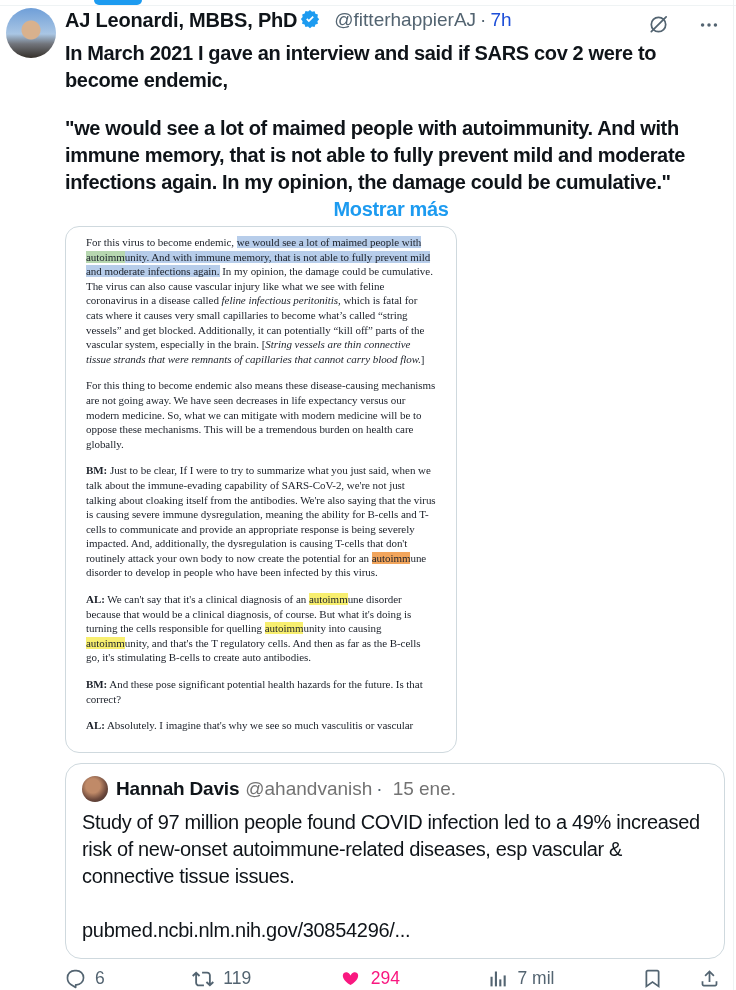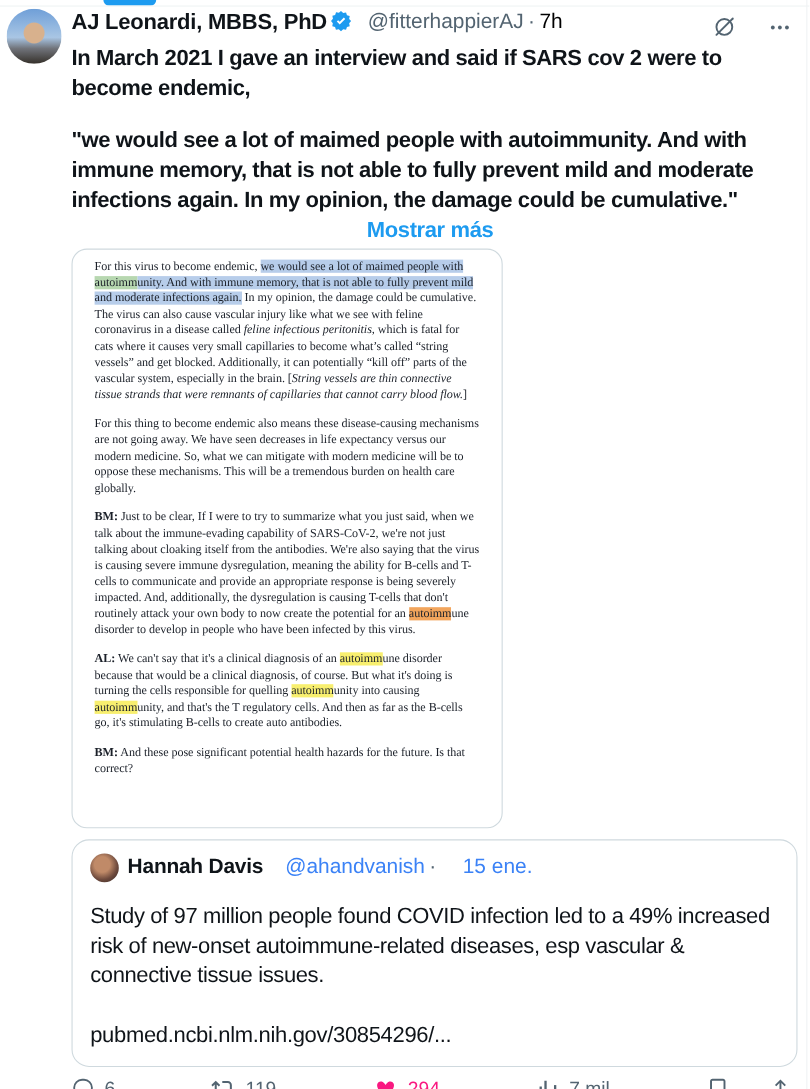--- a/index.html
+++ b/index.html
@@ -17,21 +17,21 @@
     position:absolute;left:6px;top:8px;width:50px;height:50px;border-radius:50%;
     background:
       radial-gradient(circle at 50% 44%, #d8b18d 0 9px, rgba(216,177,141,0) 10px),
       linear-gradient(180deg,#6f9fd8 0%,#a9c6e4 52%,#71747b 72%,#35302a 100%);
   }
   .name-row{position:absolute;left:65px;top:9px;display:flex;align-items:flex-start;white-space:nowrap;}
   .name{font-size:20px;font-weight:700;color:#0f1419;letter-spacing:-0.2px;}
   .badge{margin-left:3px;display:inline-flex;}
   .handle{margin-left:14px;color:#536471;font-size:19px;}
   .dot-sep{margin:0 4px;color:#536471;font-size:19px;}
-  .time{color:#000000;font-size:19px;}
+  .time{color:#1d4ed8;font-size:19px;}
   .header-icons{position:absolute;right:16px;top:13px;display:flex;gap:28px;align-items:center;}
   .icon-btn{background:none;border:none;padding:0;cursor:pointer;display:flex;align-items:center;}
 
   .col{position:absolute;left:65px;top:40px;width:655px;}
   .body-text{font-size:20px;line-height:27px;letter-spacing:-0.35px;color:#0f1419;width:652px;font-weight:bold;}
   .body-text p{margin:0;}
   .body-text .p2{margin-top:21px;}
   .show-more{color:#1d9bf0;font-size:20px;line-height:27px;letter-spacing:-0.35px;cursor:pointer;text-align:center;}
 
   .transcript-card{
@@ -51,22 +51,22 @@
     margin-top:10px;width:660px;box-sizing:border-box;
     border:1px solid #cfd9de;border-radius:16px;background:#fff;
     padding:12px 16px 14px 16px;cursor:pointer;
   }
   .quote-head{display:flex;align-items:center;}
   .avatar-quote{
     width:26px;height:26px;border-radius:50%;flex:0 0 26px;
     background:radial-gradient(circle at 42% 38%, #c08a68 0 32%, #6e4a3d 62%, #2e2120 100%);
   }
   .quote-name{margin-left:8px;font-weight:700;font-size:19px;color:#0f1419;letter-spacing:-0.2px;}
-  .quote-handle{margin-left:20px;color:#3b82f6;font-size:19px;}
-  .quote-text{margin-top:18px;font-size:20px;line-height:27px;letter-spacing:-0.35px;color:#0f1419;width:626px;}
+  .quote-handle{margin-left:6px;color:#737373;font-size:19px;}
+  .quote-text{margin-top:7px;font-size:20px;line-height:27px;letter-spacing:-0.35px;color:#0f1419;width:626px;}
   .quote-link{margin-top:27px;font-size:20px;line-height:27px;letter-spacing:-0.3px;color:#0f1419;}
 
   .actions{
     margin-top:8px;width:655px;display:flex;align-items:center;justify-content:space-between;
     color:#536471;
   }
   .action{display:flex;align-items:center;gap:9px;background:none;border:none;padding:0;
     color:#536471;font-size:17.5px;font-family:"Liberation Sans", sans-serif;cursor:pointer;}
   .action.liked{color:#f91880;}
   .action svg{display:block;}
@@ -119,20 +119,21 @@
       <p class="p2">"we would see a lot of maimed people with autoimmunity. And with immune memory, that is not able to fully prevent mild and moderate infections again. In my opinion, the damage could be cumulative."</p>
       <div class="show-more">Mostrar más</div>
     </div>
 
     <div class="transcript-card">
         <p><span>For this virus to become endemic, </span><span class="hl-blue">we would see a lot of maimed people with </span><span class="hl-green">autoimm</span><span class="hl-blue">unity. And with immune memory, that is not able to fully prevent mild and moderate infections again.</span><span> In my opinion, the damage could be cumulative. The virus can also cause vascular injury like what we see with feline coronavirus in a disease called </span><span style="font-style: italic;">feline infectious peritonitis,</span><span> which is fatal for cats where it causes very small capillaries to become what’s called “string vessels” and get blocked. Additionally, it can potentially “kill off” parts of the vascular system, especially in the brain. [</span><span style="font-style: italic;">String vessels are thin connective tissue strands that were remnants of capillaries that cannot carry blood flow.</span><span>]</span></p>
         <p><span>For this thing to become endemic also means these disease-causing mechanisms are not going away. We have seen decreases in life expectancy versus our modern medicine. So, what we can mitigate with modern medicine will be to oppose these mechanisms. This will be a tremendous burden on health care globally.</span></p>
         <p><span style="font-weight: 700;">BM:</span><span> Just to be clear, If I were to try to summarize what you just said, when we talk about the immune-evading capability of SARS-CoV-2, we're not just talking about cloaking itself from the antibodies. We're also saying that the virus is causing severe immune dysregulation, meaning the ability for B-cells and T-cells to communicate and provide an appropriate response is being severely impacted. And, additionally, the dysregulation is causing T-cells that don't routinely attack your own body to now create the potential for an </span><span class="hl-orange">autoimm</span><span>une disorder to develop in people who have been infected by this virus.</span></p>
         <p><span style="font-weight: 700;">AL:</span><span> We can't say that it's a clinical diagnosis of an </span><span class="hl-yellow">autoimm</span><span>une disorder because that would be a clinical diagnosis, of course. But what it's doing is turning the cells responsible for quelling </span><span class="hl-yellow">autoimm</span><span>unity into causing </span><span class="hl-yellow">autoimm</span><span>unity, and that's the T regulatory cells. And then as far as the B-cells go, it's stimulating B-cells to create auto antibodies.</span></p>
         <p><span style="font-weight: 700;">BM:</span><span> And these pose significant potential health hazards for the future. Is that correct?</span></p>
+        <p><span style="font-weight: 700;">AL:</span><span> Absolutely. I imagine that's why we see so much vasculitis or vascular</span></p>
       </div>
 
     <div class="quote-card">
       <div class="quote-head">
         <div class="avatar-quote"></div>
         <span class="quote-name">Hannah Davis</span>
         <span class="quote-handle">@ahandvanish</span>
         <span class="dot-sep">·</span>
         <span class="quote-handle">15 ene.</span>
       </div>

